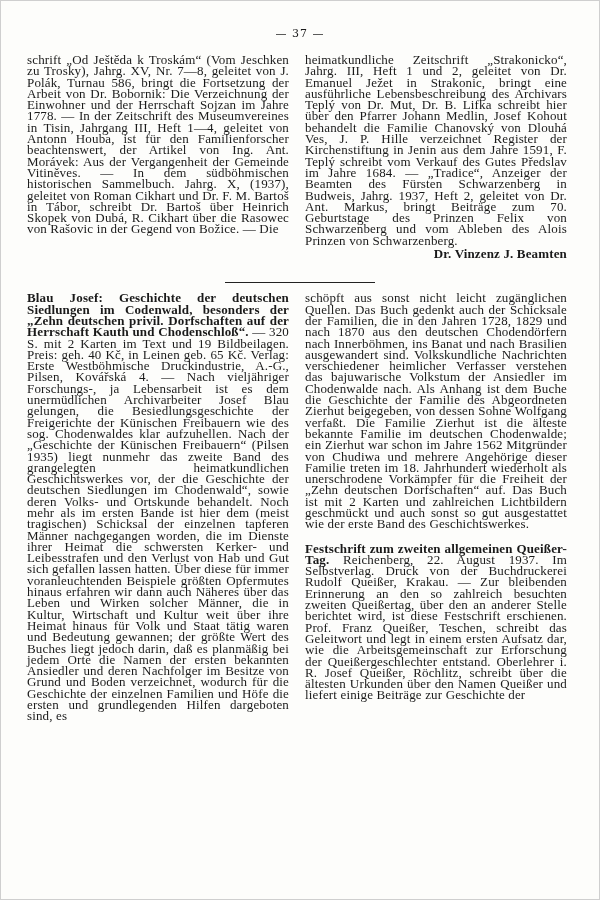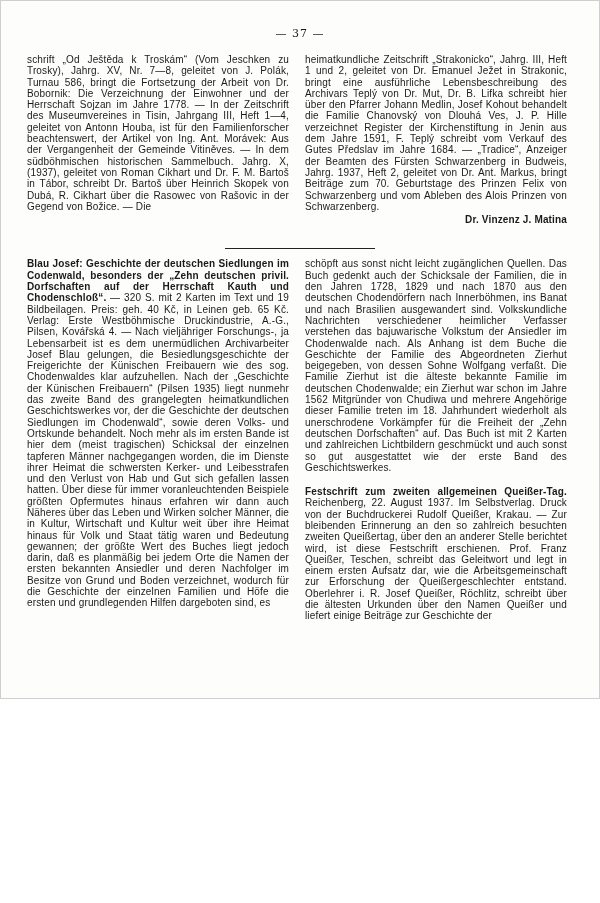--- a/index.html
+++ b/index.html
@@ -9,21 +9,21 @@
   }
   body {
     width: 600px;
     height: 903px;
     font-family: "DejaVu Serif", serif;
     color: #1a1a1a;
   }
   .page {
     position: relative;
     width: 600px;
-    height: 699px;
+    height: 900px;
     box-sizing: border-box;
     background: #fdfdfb;
     border: 1px solid #cfcfcf;
     overflow: hidden;
   }
   .page-number {
     text-align: center;
     font-size: 11px;
     letter-spacing: 1px;
     margin-top: 26px;
@@ -34,22 +34,22 @@
     padding: 0 26px 0 26px;
   }
   .cols {
     display: flex;
     gap: 16px;
   }
   .col {
     width: 262px;
   }
   .frakt {
-    font-family: Liberation Sans, sans-serif;
-    font-size: 10px;
+    font-family: Liberation Serif, serif;
+    font-size: 13px;
     line-height: 11.3px;
     text-align: justify;
     text-justify: inter-word;
     hyphens: auto;
     letter-spacing: 0.15px;
     font-stretch: condensed;
   }
   .sig {
     text-align: right;
     font-weight: bold;
@@ -89,21 +89,21 @@
   <div class="page-number">— 37 —</div>
 
   <div class="content">
 
     <div class="cols">
       <div class="col">
         <div class="frakt">schrift „Od Ještěda k Troskám“ (Vom Jeschken zu Trosky), Jahrg. XV, Nr. 7—8, geleitet von J. Polák, Turnau 586, bringt die Fortsetzung der Arbeit von Dr. Bobornik: Die Verzeichnung der Einwohner und der Herrschaft Sojzan im Jahre 1778. — In der Zeitschrift des Museumvereines in Tisin, Jahrgang III, Heft 1—4, geleitet von Antonn Houba, ist für den Familienforscher beachtenswert, der Artikel von Ing. Ant. Morávek: Aus der Vergangenheit der Gemeinde Vitiněves. — In dem südböhmischen historischen Sammelbuch. Jahrg. X, (1937), geleitet von Roman Cikhart und Dr. F. M. Bartoš in Tábor, schreibt Dr. Bartoš über Heinrich Skopek von Dubá, R. Cikhart über die Rasowec von Rašovic in der Gegend von Božice. — Die</div>
       </div>
       <div class="col">
         <div class="frakt">heimatkundliche Zeitschrift „Strakonicko“, Jahrg. III, Heft 1 und 2, geleitet von Dr. Emanuel Ježet in Strakonic, bringt eine ausführliche Lebensbeschreibung des Archivars Teplý von Dr. Mut, Dr. B. Lifka schreibt hier über den Pfarrer Johann Medlin, Josef Kohout behandelt die Familie Chanovský von Dlouhá Ves, J. P. Hille verzeichnet Register der Kirchenstiftung in Jenin aus dem Jahre 1591, F. Teplý schreibt vom Verkauf des Gutes Předslav im Jahre 1684. — „Tradice“, Anzeiger der Beamten des Fürsten Schwarzenberg in Budweis, Jahrg. 1937, Heft 2, geleitet von Dr. Ant. Markus, bringt Beiträge zum 70. Geburtstage des Prinzen Felix von Schwarzenberg und vom Ableben des Alois Prinzen von Schwarzenberg.</div>
-        <div class="frakt sig">Dr. Vinzenz J. Matina</div>
+        <div class="frakt sig">Dr. Vinzenz J. Beamten</div>
       </div>
     </div>
 
     <div class="rule-wrap">
       <span class="rule"></span>
     </div>
 
 
     <div class="cols">
       <div class="col">

